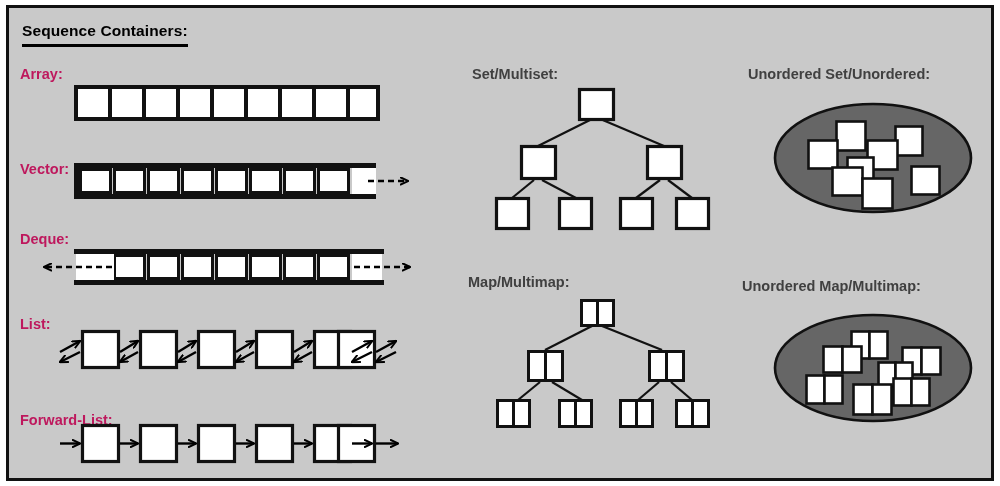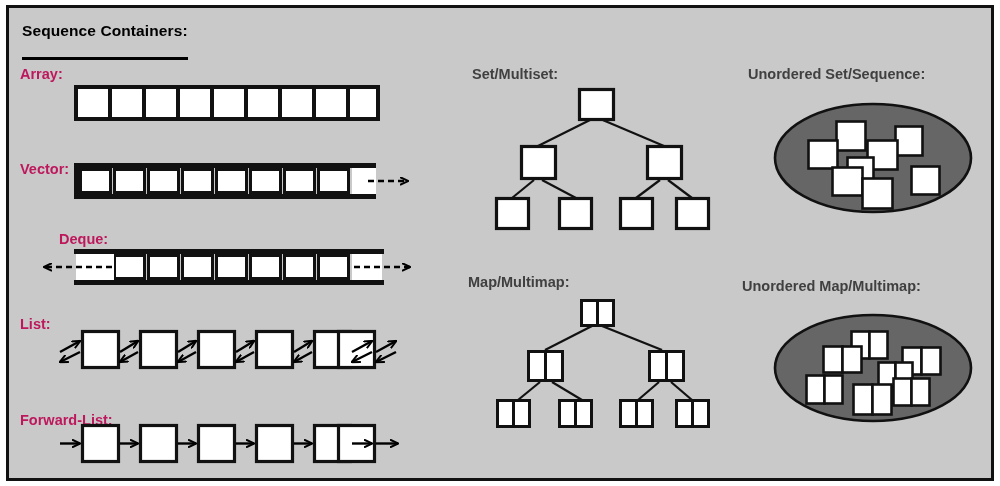--- a/index.html
+++ b/index.html
@@ -1,44 +1,44 @@
 <!DOCTYPE html>
 <html><head>
 <meta charset="utf-8">
 <style>
   html,body{margin:0;padding:0;background:#ffffff;}
   body{width:1000px;height:486px;overflow:hidden;font-family:"Liberation Sans",sans-serif;}
   #canvas{position:relative;width:1000px;height:486px;background:#ffffff;}
   .frame{position:absolute;left:6px;top:5px;width:988px;height:476px;
          background:#c9c9c9;border:3px solid #111111;box-sizing:border-box;}
   .heading{position:absolute;font-size:15.5px;font-weight:bold;color:#000;
-           letter-spacing:.1px;border-bottom:3px solid #000;padding-bottom:17px;white-space:nowrap;}
+           letter-spacing:.1px;border-bottom:3px solid #000;padding-bottom:4px;white-space:nowrap;}
   .rowlabel{position:absolute;font-size:14.5px;font-weight:bold;color:#be185d;white-space:nowrap;}
   .subheading{position:absolute;font-size:14.5px;font-weight:bold;color:#404040;white-space:nowrap;}
   .svgl{position:absolute;left:0;top:0;overflow:visible;}
   #canvas svg{display:block;}
 </style>
 </head>
 <body>
 
 <div id="canvas">
   <div class="frame"></div>
 
   <div class="heading" style="left:22px;top:22px;">Sequence Containers:</div>
 
   <div class="rowlabel" style="left:20px;top:66px;">Array:</div>
   <div class="rowlabel" style="left:20px;top:161px;">Vector:</div>
-  <div class="rowlabel" style="left:20px;top:231px;margin-left:39px;">Deque:</div>
+  <div class="rowlabel" style="left:20px;top:231px;">Deque:</div>
   <div class="rowlabel" style="left:20px;top:316px;">List:</div>
   <div class="rowlabel" style="left:20px;top:412px;">Forward-List:</div>
 
   <div class="subheading" style="left:472px;top:66px;">Set/Multiset:</div>
   <div class="subheading" style="left:468px;top:274px;">Map/Multimap:</div>
 
-  <div class="subheading" style="left:748px;top:66px;">Unordered Set/Sequence:</div>
+  <div class="subheading" style="left:748px;top:66px;">Unordered Set/Unordered:</div>
   <div class="subheading" style="left:742px;top:278px;">Unordered Map/Multimap:</div>
 
   <svg class="svgl" width="1000" height="486">
     <defs>
       <marker id="ah" markerWidth="9" markerHeight="9" refX="8" refY="4.5" orient="auto" markerUnits="userSpaceOnUse">
         <path d="M0,0.6 L8.4,4.5 L0,8.4" fill="none" stroke="#000" stroke-width="2"></path>
       </marker>
       <marker id="ahl" markerWidth="9" markerHeight="9" refX="1" refY="4.5" orient="auto" markerUnits="userSpaceOnUse">
         <path d="M9,0.6 L0.6,4.5 L9,8.4" fill="none" stroke="#000" stroke-width="2"></path>
       </marker>

